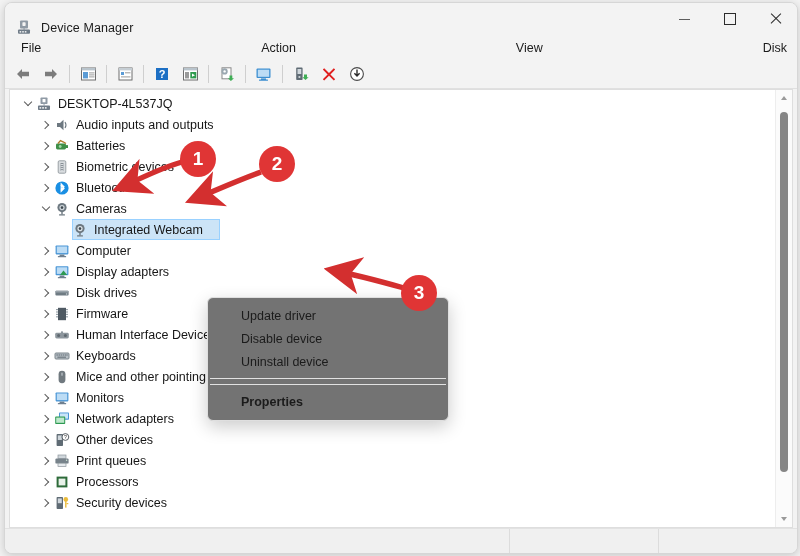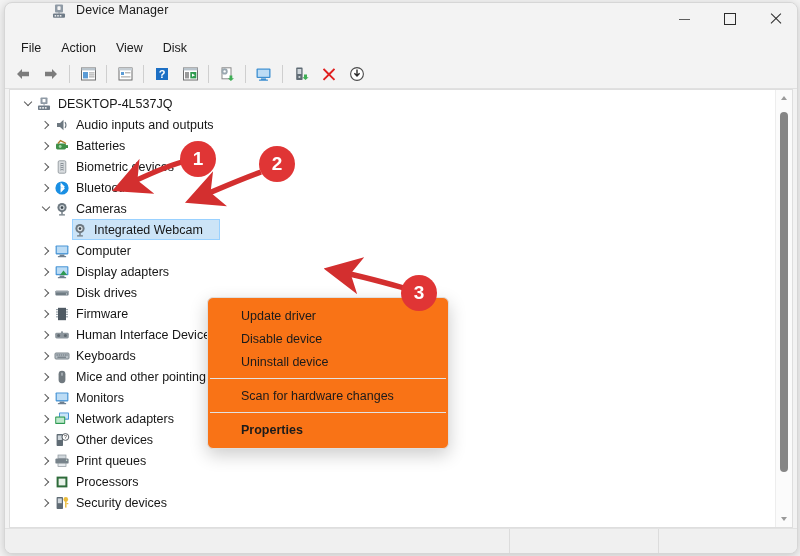--- a/index.html
+++ b/index.html
@@ -28,24 +28,23 @@
     overflow: hidden;
     display: flex;
     flex-direction: column;
   }
 
   
   .titlebar {
     height: 32px;
     background: #f3f3f3;
     display: flex;
-    align-items: flex-start;
+    align-items: flex-end;
     flex: 0 0 auto;
     position: relative;
-    margin-left: 35px;
   }
   .title-icon {
     width: 16px; height: 16px;
     margin-left: 11px; margin-right: 9px;
     position: relative;
     flex: 0 0 auto;
   }
   .title-text {
     font-size: 12.5px;
     color: #1b1b1b;
@@ -77,20 +76,21 @@
   .glyph-close:after  { transform: rotate(-45deg); }
 
   
   .menubar {
     height: 25px;
     background: #f3f3f3;
     display: flex;
     align-items: center;
     padding-left: 6px;
     flex: 0 0 auto;
+    justify-content: space-between;
   }
   .menu-item {
     font-size: 12.5px;
     color: #1b1b1b;
     padding: 3px 10px;
     border-radius: 3px;
   }
 
   
   .toolbar {
@@ -217,21 +217,21 @@
   .status-sep { width: 1px; height: 24px; background: #dcdcdc; }
   .st-1 { flex: 1 1 auto; }
   .st-2 { width: 140px; }
   .st-3 { width: 130px; }
 
   
   .ctxmenu {
     position: absolute;
     left: 197px; top: 207px;
     width: 240px;
-    background: #f97316;
+    background: #737373;
     border: 1px solid #dfdfdf;
     border-radius: 6px;
     box-shadow: 0 6px 18px rgba(0,0,0,0.20);
     padding: 6px 0 7px 0;
     z-index: 40;
   }
   .ctx-item {
     height: 23px;
     display: flex;
     align-items: center;
@@ -719,21 +719,20 @@
         <div class="sb-arrow down">
           <span class="sb-tri d"></span>
         </div>
       </div>
 
       <div class="ctxmenu">
         <div class="ctx-item">Update driver</div>
         <div class="ctx-item">Disable device</div>
         <div class="ctx-item">Uninstall device</div>
         <div class="ctx-sep"></div>
-        <div class="ctx-item">Scan for hardware changes</div>
         <div class="ctx-sep"></div>
         <div class="ctx-item bold">Properties</div>
       </div>
     </div>
 
     <div class="statusbar">
       <div class="status-cell st-1"></div>
       <div class="status-sep"></div>
       <div class="status-cell st-2"></div>
       <div class="status-sep"></div>

